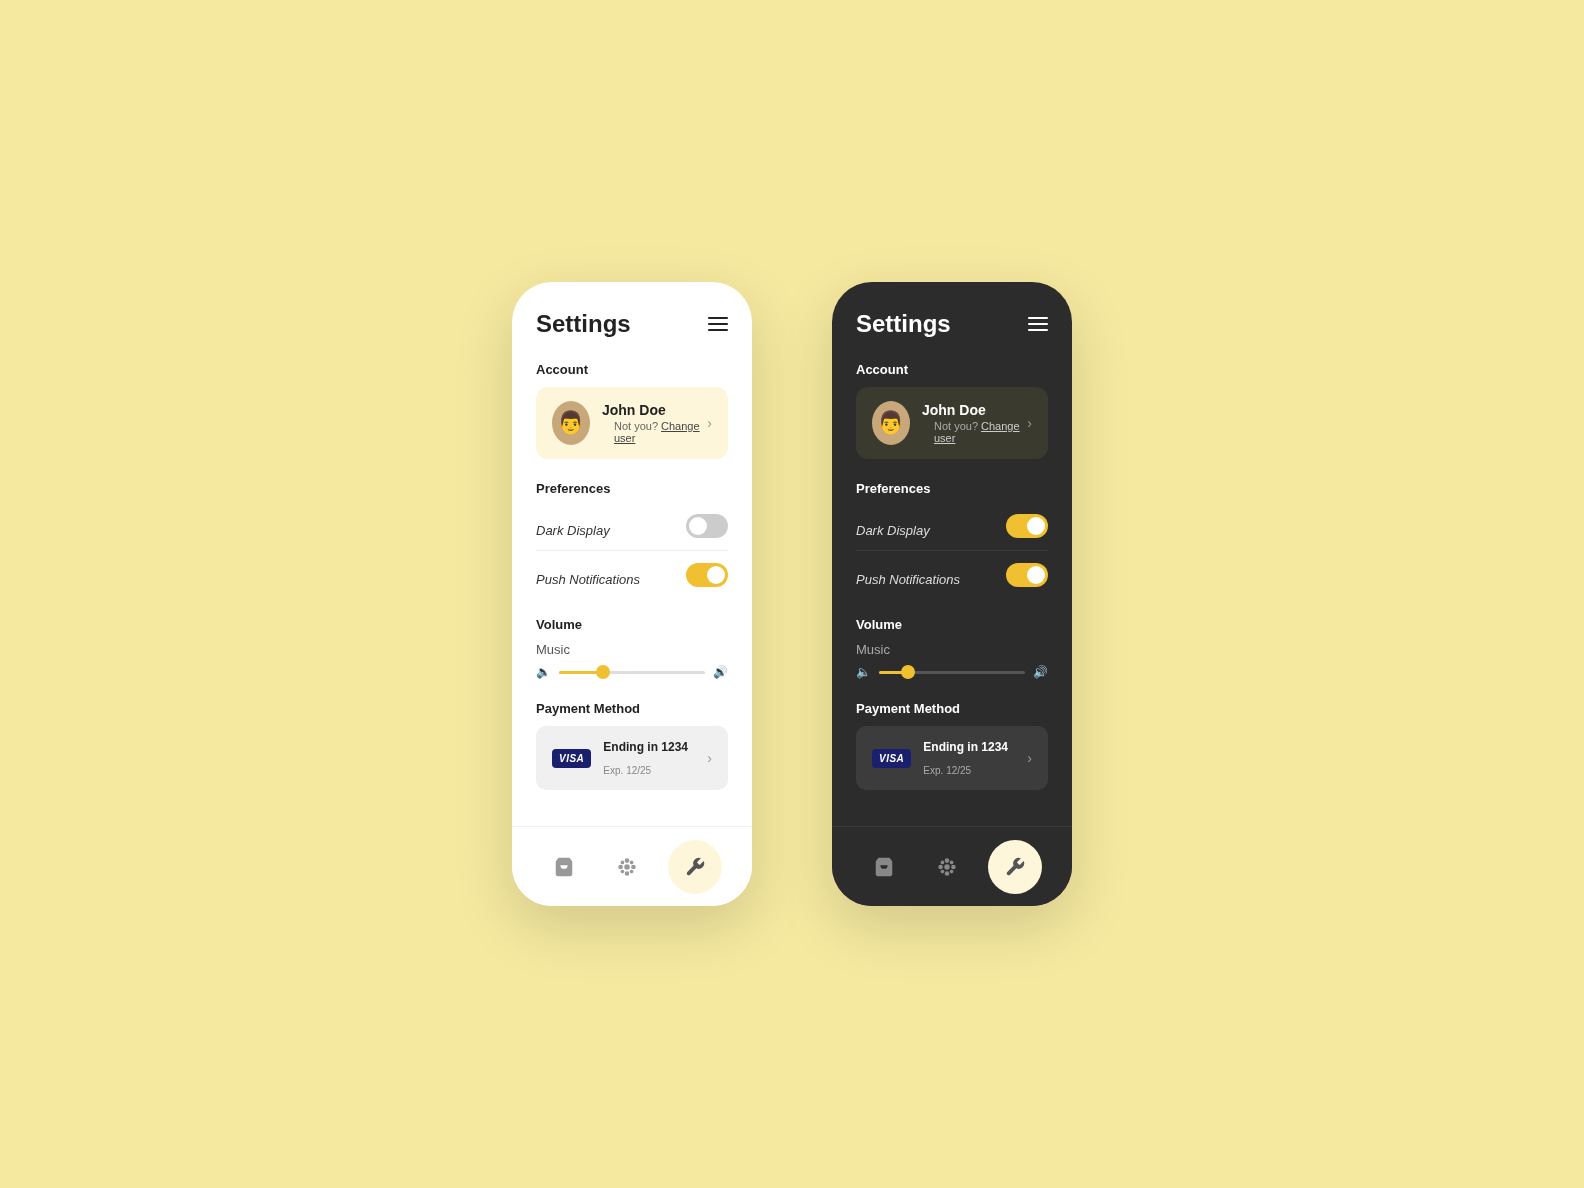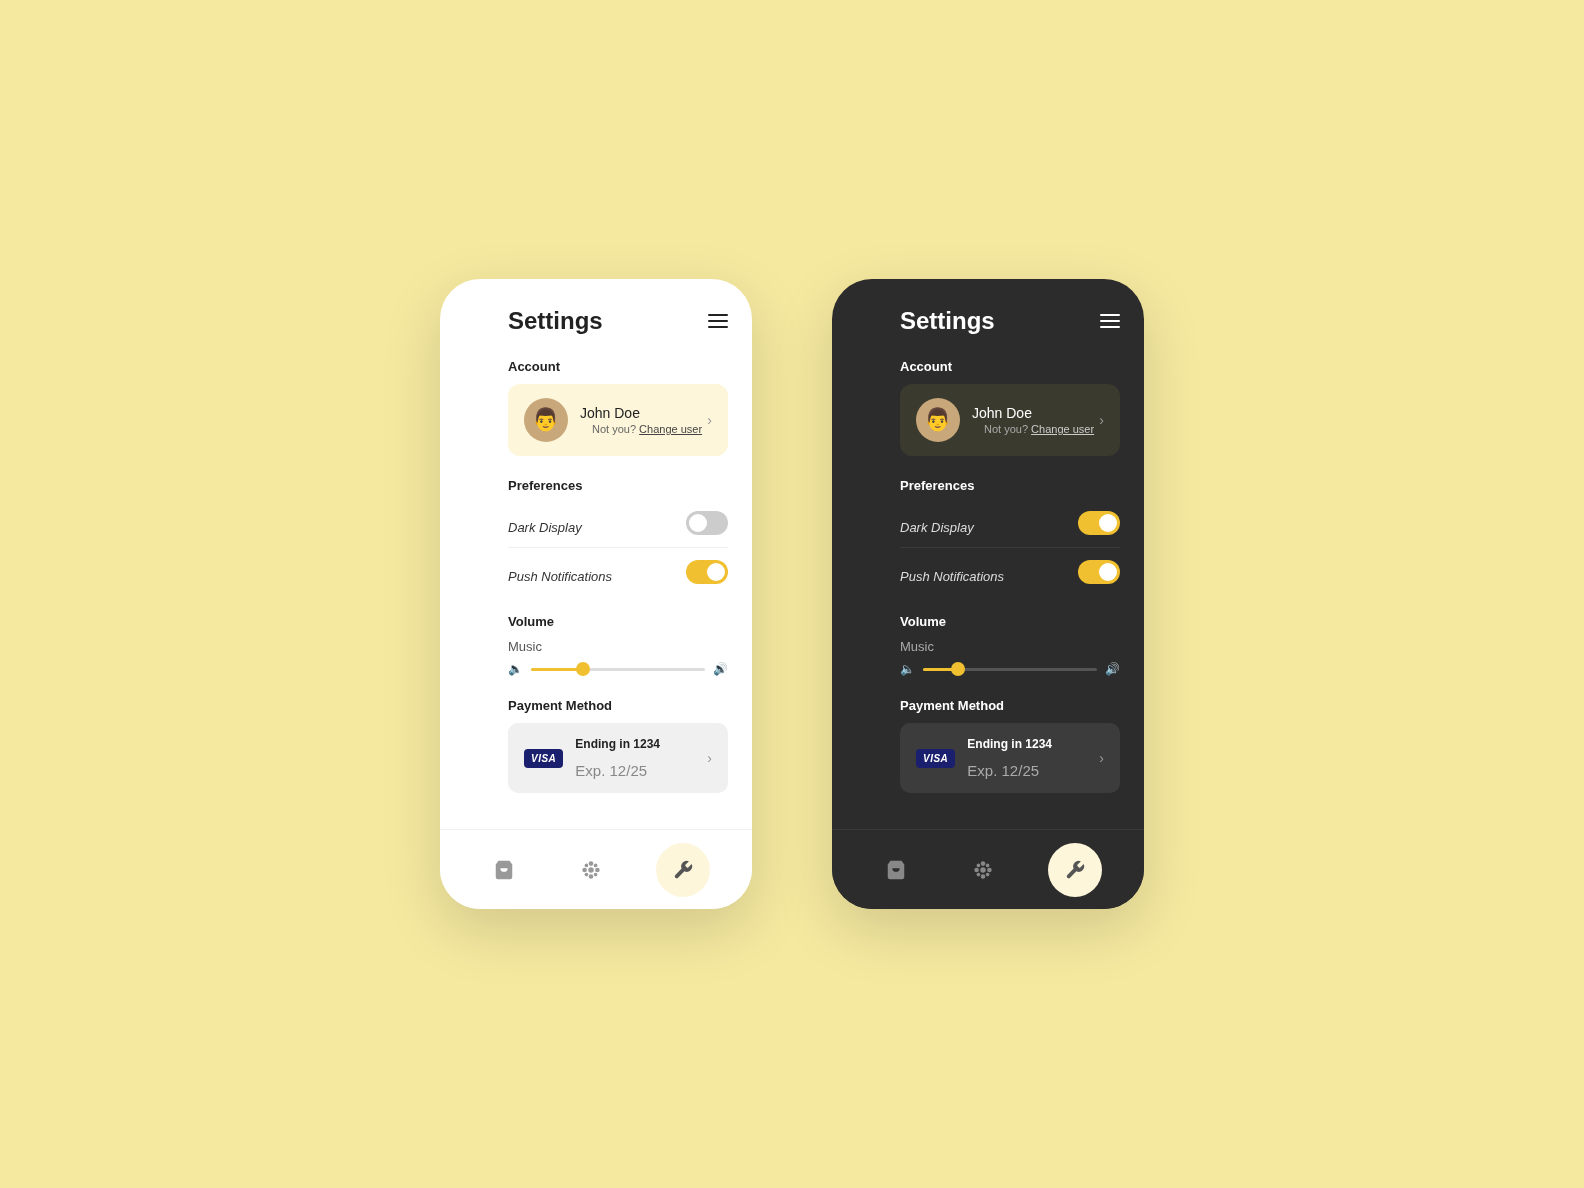--- a/index.html
+++ b/index.html
@@ -12,26 +12,25 @@
       justify-content: center;
       font-family: -apple-system, BlinkMacSystemFont, 'Segoe UI', sans-serif;
       gap: 80px;
     }
 
     
     .phone {
       border-radius: 40px;
       overflow: hidden;
       box-shadow: 0 20px 60px rgba(0,0,0,0.15);
-      width: 312px;
+      width: 240px;
       min-height: 600px;
       display: flex;
       flex-direction: column;
       position: relative;
-      padding-left: 44px;
     }
     .phone.light {
       background: #ffffff;
     }
     .phone.dark {
       background: #2c2c2c;
     }
 
     
     .phone-content {
@@ -104,21 +103,21 @@
       overflow: hidden;
       background: #c8a87a;
       display: flex;
       align-items: center;
       justify-content: center;
       font-size: 22px;
     }
 
     .account-name {
       font-size: 14px;
-      font-weight: 400;
+      font-weight: 700;
     }
     .light .account-name { color: #222; }
     .dark .account-name { color: #fff; }
 
     .account-sub {
       font-size: 11px;
       margin-top: 2px;
       margin-left: 12px;
     }
     .light .account-sub { color: #666; }
@@ -259,21 +258,21 @@
     }
 
     .payment-info-main {
       font-size: 12px;
       font-weight: 600;
     }
     .light .payment-info-main { color: #222; }
     .dark .payment-info-main { color: #fff; }
 
     .payment-info-sub {
-      font-size: 15px;
+      font-size: 10px;
       margin-top: 11px;
     }
     .light .payment-info-sub { color: #888; }
     .dark .payment-info-sub { color: #aaa; }
 
     
     .bottom-nav {
       position: absolute;
       bottom: 0;
       left: 0;

